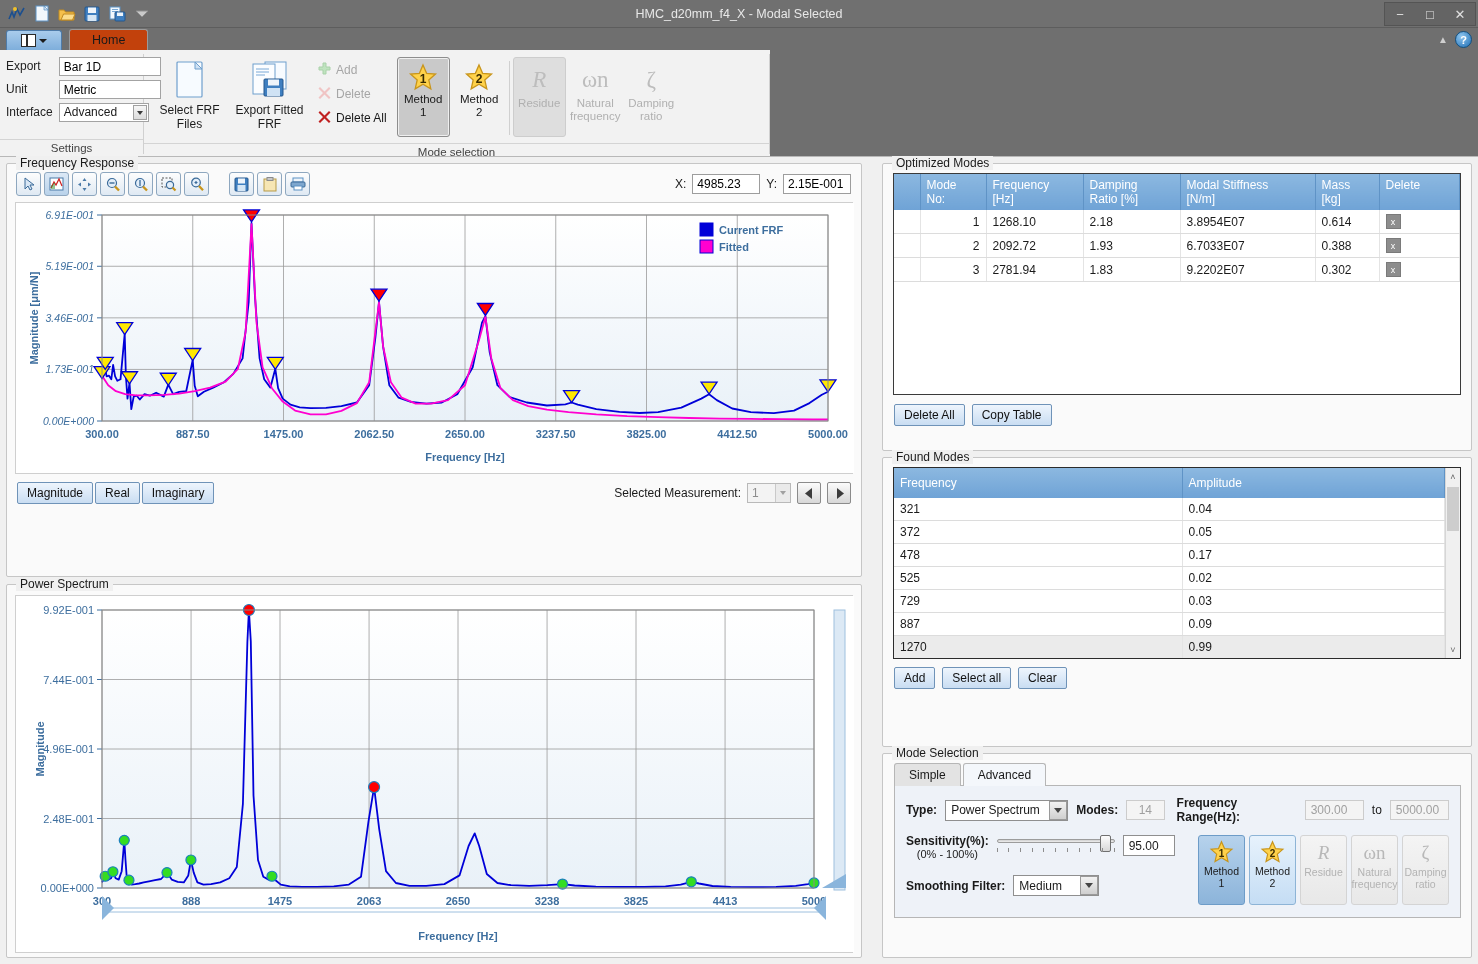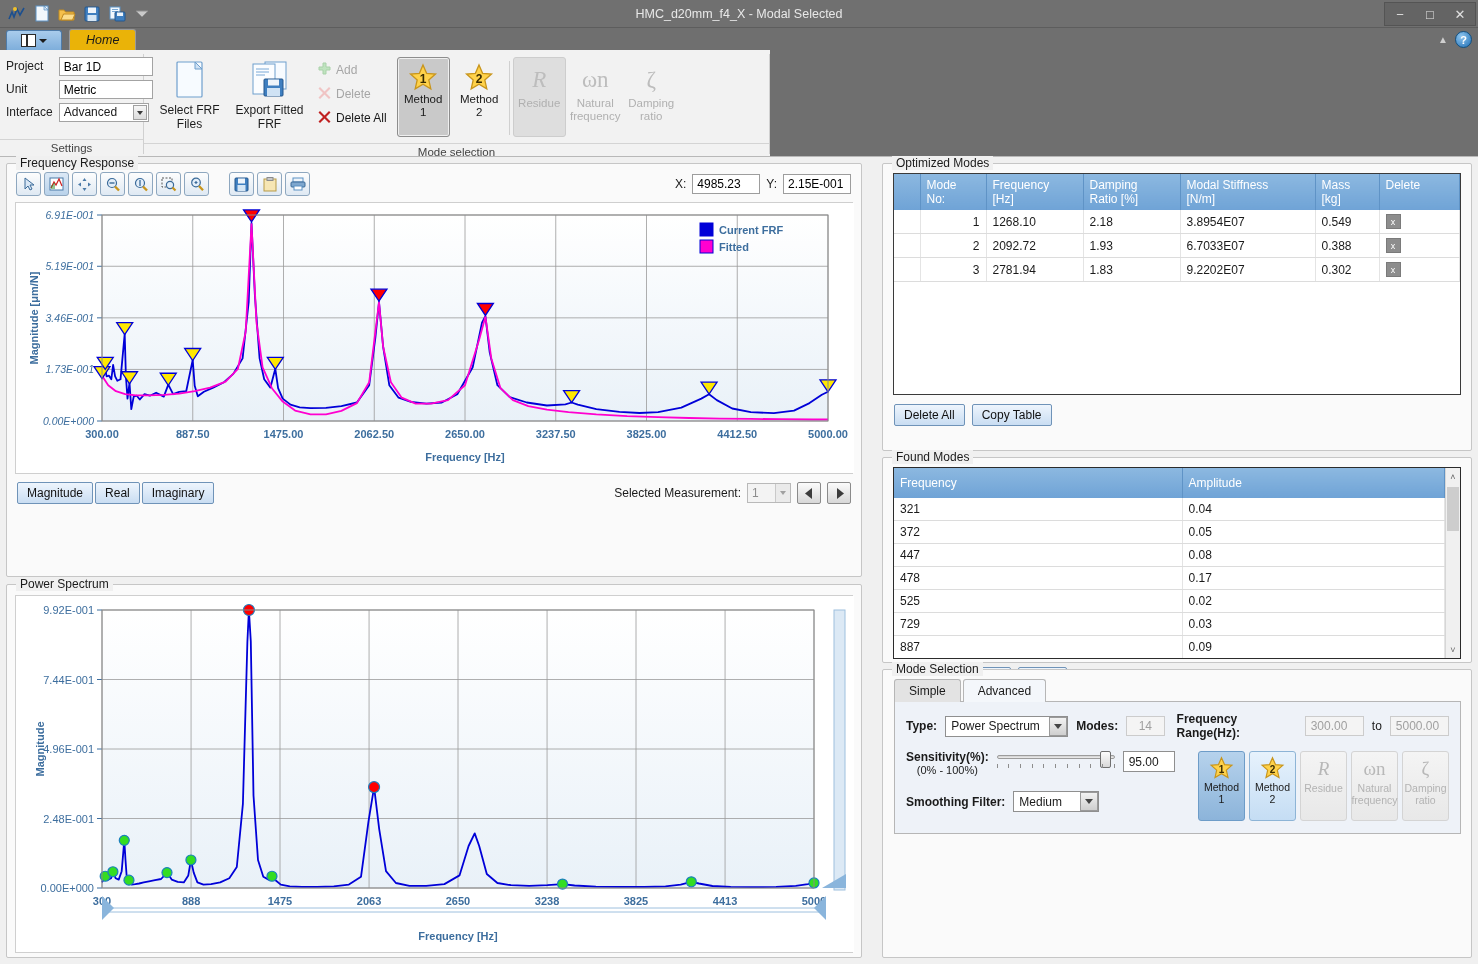--- a/index.html
+++ b/index.html
@@ -34,23 +34,23 @@
   }
   .appmenu{
     width:56px; height:20px; background:linear-gradient(#a9ccec,#7eaedb);
     border:1px solid #4f7ba8; border-bottom:none; border-radius:3px 3px 0 0;
     display:flex; align-items:center; justify-content:center; gap:3px; cursor:pointer;
   }
   .appmenu .bookico{ width:15px; height:13px; border:1.6px solid #2a2a2a; background:#fff; position:relative;}
   .appmenu .bookico:after{ content:""; position:absolute; left:4px; top:0; bottom:0; width:1.6px; background:#2a2a2a;}
   .caret-dn{ width:0;height:0;border-left:4px solid transparent;border-right:4px solid transparent;border-top:4px solid #1c1c1c;}
   .rtab{
-    margin-left:7px; height:21px; padding:0 16px; background:#eab308;
+    margin-left:7px; height:21px; padding:0 22px; background:#c2410c;
     border:1px solid #9a9a9a; border-bottom:none; border-radius:3px 3px 0 0;
-    display:flex;align-items:center; font-size:12.5px; cursor:pointer;font-style:italic;
+    display:flex;align-items:center; font-size:12.5px; cursor:pointer;
   }
   .tabstrip-right{ position:absolute; right:6px; bottom:2px; display:flex; align-items:center; gap:7px;}
   .chev-up{ color:#cfcfcf; font-size:10px; cursor:pointer;}
   .helpbtn{
     width:17px;height:17px;border-radius:50%;
     background:radial-gradient(circle at 35% 30%,#8fc6ef,#1f6fb5);
     color:#fff;font-size:11px;font-weight:bold;display:flex;align-items:center;justify-content:center;
     border:1px solid #14507f; cursor:pointer;
   }
   
@@ -62,21 +62,21 @@
   .rgroup-body{ flex:1; display:flex; align-items:flex-start; padding:5px 4px 0 6px; }
   .rgroup-title{
     height:17px; font-size:11.5px; color:#444; text-align:center; line-height:17px;
     border-top:1px solid #d4d4d4;
   }
   .vsep{ width:1px; background:#d0d0d0; margin:4px 0 2px; }
   
   .settings-grid{ display:grid; grid-template-columns:auto auto; gap:4px 6px; padding-top:2px;}
   .settings-grid label{ font-size:12px; line-height:19px; color:#222;}
   .tinput{
-    width:94px; height:19px; border:1px solid #a3a3a3; background:#fff;
+    width:102px; height:19px; border:1px solid #a3a3a3; background:#fff;
     font-size:12px; padding:0 4px; line-height:17px; font-family:inherit;
   }
   .tcombo{ width:90px; height:19px; border:1px solid #a3a3a3; background:#fff;
     font-size:12px; padding:0 4px; line-height:17px; display:flex; align-items:center;
     justify-content:space-between; cursor:pointer;}
   .tcombo .arw{ width:14px;height:15px;background:linear-gradient(#f6f6f6,#dcdcdc);
     border:1px solid #a0a0a0; display:flex;align-items:center;justify-content:center; margin-right:-3px;}
   
   .bigbtn{
     width:79px; min-height:88px; display:flex; flex-direction:column; align-items:center;
@@ -260,21 +260,21 @@
     <div class="chev-up">▲</div>
     <div class="helpbtn">?</div>
   </div>
 </div>
 
 <div class="ribbon">
 
   <div class="rgroup" style="width:143px">
     <div class="rgroup-body">
       <div class="settings-grid">
-        <label>Project</label>
+        <label>Export</label>
         <input class="tinput" value="Bar 1D" style="">
         <label>Unit</label>
         <input class="tinput" value="Metric" style="">
         <label>Interface</label>
         <div class="tcombo">
           <span>Advanced</span>
           <span class="arw">
             <span style="width:0;height:0;border-left:3px solid transparent;border-right:3px solid transparent;border-top:4px solid #3a3a3a;display:block"></span>
           </span>
         </div>
@@ -675,21 +675,21 @@
               <th><span>Delete</span></th>
             </tr>
           </thead>
           <tbody id="om-body">
               <tr>
                 <td class="om-rowhdr"></td>
                 <td class="num">1</td>
                 <td>1268.10</td>
                 <td>2.18</td>
                 <td>3.8954E07</td>
-                <td>0.549</td>
+                <td>0.614</td>
                 <td><span class="delbtn">x</span></td>
               </tr>
               <tr>
                 <td class="om-rowhdr"></td>
                 <td class="num">2</td>
                 <td>2092.72</td>
                 <td>1.93</td>
                 <td>6.7033E07</td>
                 <td>0.388</td>
                 <td><span class="delbtn">x</span></td>
@@ -705,21 +705,21 @@
               </tr>
             </tbody>
         </table>
       </div>
       <div class="om-btns">
         <button class="pbtn">Delete All</button>
         <button class="pbtn">Copy Table</button>
       </div>
     </div>
 
-    <div class="gbox" style="height:206px">
+    <div class="gbox" style="height:290px">
       <div class="cap">Found Modes</div>
       <div class="fm-wrap">
         <table class="tbl" style="width:calc(100% - 15px)">
           <colgroup>
               <col style="width:288px">
               <col>
             </colgroup>
           <thead>
             <tr>
               <th style="padding:8px 6px">Frequency</th>
@@ -727,24 +727,20 @@
             </tr>
           </thead>
           <tbody id="fm-body">
               <tr>
                 <td style="">321</td>
                 <td style="">0.04</td>
               </tr>
               <tr>
                 <td style="">372</td>
                 <td style="">0.05</td>
-              </tr>
-              <tr>
-                <td style="">447</td>
-                <td style="">0.08</td>
               </tr>
               <tr>
                 <td style="">478</td>
                 <td style="">0.17</td>
               </tr>
               <tr>
                 <td style="">525</td>
                 <td style="">0.02</td>
               </tr>
               <tr>

